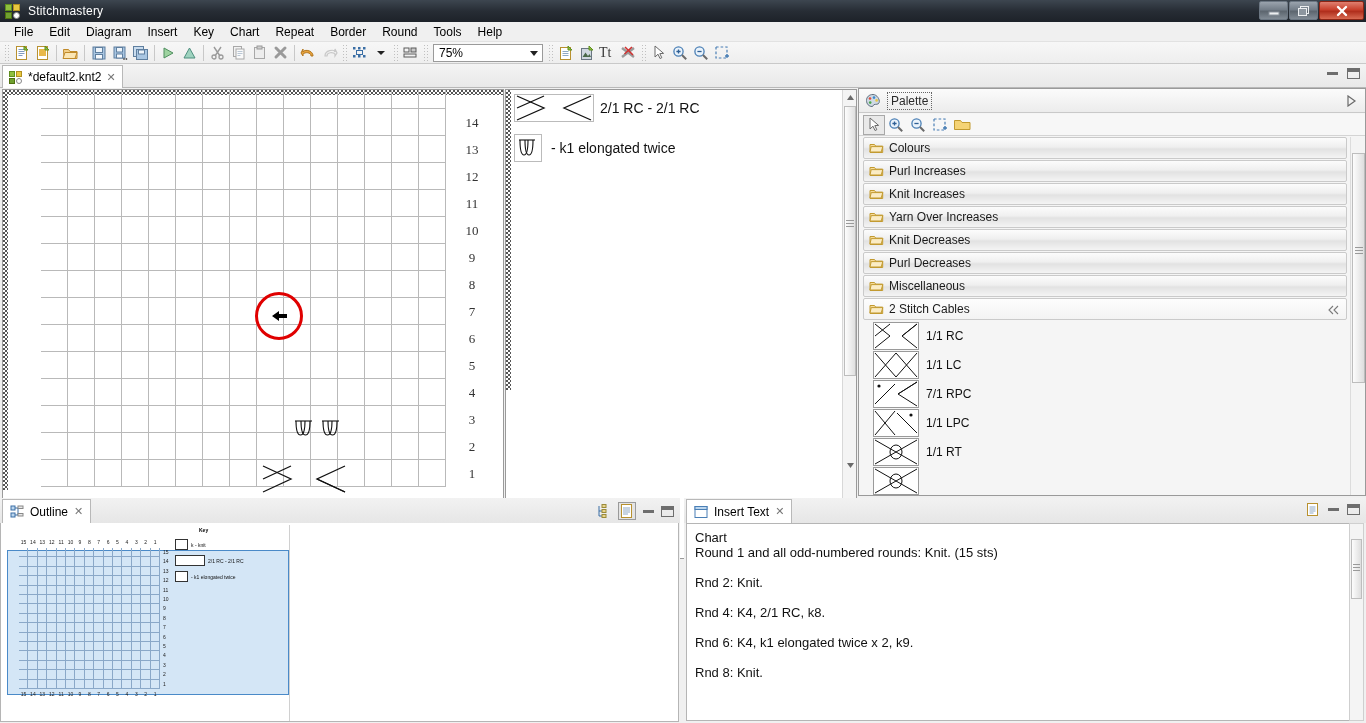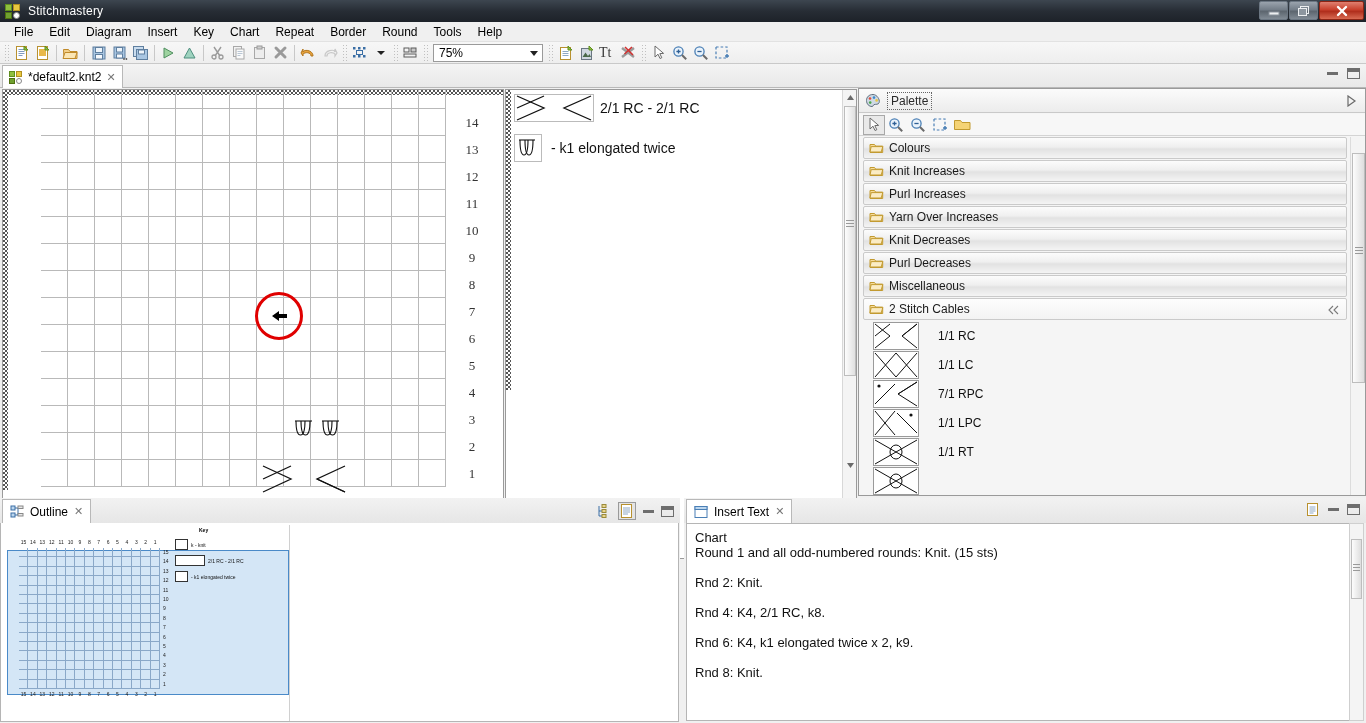--- a/index.html
+++ b/index.html
@@ -186,21 +186,21 @@
     height:22px; margin:0 0 0 4px; width:484px;
     background:linear-gradient(180deg,#fcfcfc 0%,#efefef 45%,#e2e2e2 55%,#f4f4f4 100%);
     border:1px solid #cacaca; border-radius:2px;
     display:flex; align-items:center; padding-left:5px; gap:5px;
     margin-bottom:1px; position:relative;
   }
   .pal-cat-label { font-size:12px; color:#1a1a1a; }
   .pal-cat.open { background:linear-gradient(180deg,#fdfdfd,#f3f3f3); }
   .collapse-ico { position:absolute; right:6px; top:6px; }
   .pal-item { height:29px; display:flex; align-items:center; gap:7px; padding-left:14px; }
-  .pal-item-label { font-size:12px; color:#111;margin-left:12px; }
+  .pal-item-label { font-size:12px; color:#111; }
   .pal-vscroll {
     position:absolute; right:0; top:48px; width:15px; height:358px; background:#f4f4f4;
     border-left:1px solid #dcdcdc;
   }
   .pal-vs-thumb {
     position:absolute; left:1px; top:16px; width:13px; height:230px;
     background:linear-gradient(90deg,#fdfdfd,#dedede); border:1px solid #bdbdbd;
   }
   .pal-vs-grip { position:absolute; left:4px; top:110px; width:8px; height:7px;
     background-image: repeating-linear-gradient(180deg,#9a9a9a 0 1px,transparent 1px 3px);}
@@ -901,30 +901,30 @@
           </span>
           <span class="pal-cat-label">Colours</span>
         </div>
         <div class="pal-cat">
           <span>
             <svg width="15" height="12" viewBox="0 0 15 12">
               <path d="M1 2.5h4.5l1.2 1.6h7v6.4h-12.7z" fill="#f7dc9a" stroke="#c29a30"></path>
               <path d="M2.2 4.6h11.6l-1.6 5.4h-11.2z" fill="#fbecc4" stroke="#c29a30"></path>
             </svg>
           </span>
-          <span class="pal-cat-label">Knit Increases</span>
+          <span class="pal-cat-label">Purl Increases</span>
         </div>
         <div class="pal-cat">
           <span>
             <svg width="15" height="12" viewBox="0 0 15 12">
               <path d="M1 2.5h4.5l1.2 1.6h7v6.4h-12.7z" fill="#f7dc9a" stroke="#c29a30"></path>
               <path d="M2.2 4.6h11.6l-1.6 5.4h-11.2z" fill="#fbecc4" stroke="#c29a30"></path>
             </svg>
           </span>
-          <span class="pal-cat-label">Purl Increases</span>
+          <span class="pal-cat-label">Knit Increases</span>
         </div>
         <div class="pal-cat">
           <span>
             <svg width="15" height="12" viewBox="0 0 15 12">
               <path d="M1 2.5h4.5l1.2 1.6h7v6.4h-12.7z" fill="#f7dc9a" stroke="#c29a30"></path>
               <path d="M2.2 4.6h11.6l-1.6 5.4h-11.2z" fill="#fbecc4" stroke="#c29a30"></path>
             </svg>
           </span>
           <span class="pal-cat-label">Yarn Over Increases</span>
         </div>

